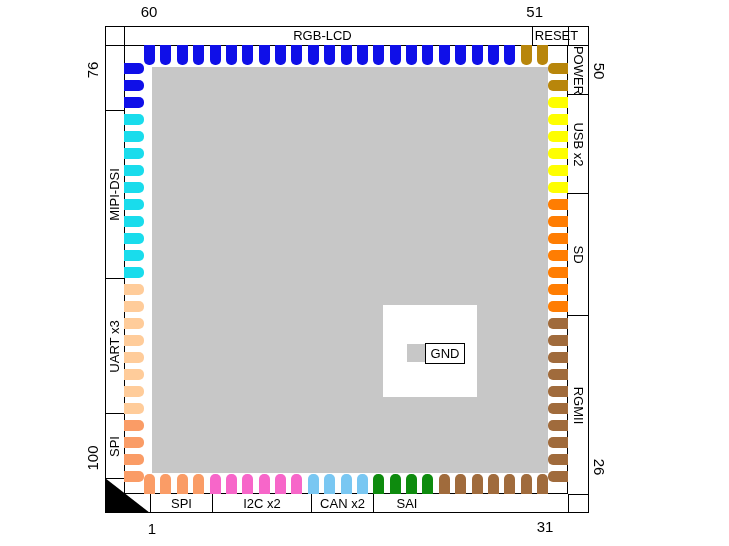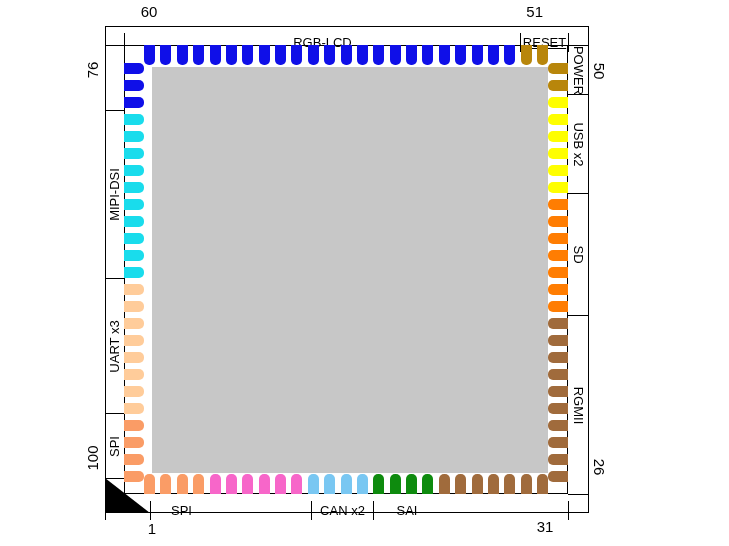--- a/index.html
+++ b/index.html
@@ -1,20 +1,20 @@
 <!DOCTYPE html>
 <html><head>
 <meta charset="utf-8">
 <style>
   html,body { margin:0; padding:0; background:#fff; }
   .canvas { position:relative; width:729px; height:546px; background:#fff;
             font-family:"Liberation Sans", sans-serif; color:#000; overflow:hidden; }
   .rect { position:absolute; box-sizing:border-box; border:1px solid #000; }
   .cell-h { position:absolute; box-sizing:border-box; border-left:1px solid #000;
-            display:flex; align-items:center; justify-content:center; font-size:13px;margin-top:7px; }
+            display:flex; align-items:center; justify-content:center; font-size:13px; }
   .cell-v { position:absolute; box-sizing:border-box; border-top:1px solid #000;
             display:flex; align-items:center; justify-content:center; font-size:13px; }
   .cell-h > span, .cell-v > span { white-space:nowrap; }
   .rot90  { transform:rotate(90deg); }
   .rotm90 { transform:rotate(-90deg); }
   .num { position:absolute; width:40px; height:16px; font-size:15px; text-align:center; line-height:16px; }
   .pins { position:absolute; display:flex; justify-content:space-between; box-sizing:border-box; }
   .pins-h { flex-direction:row; padding:0 20px; }
   .pins-v { flex-direction:column; padding:18px 0 12px 0; }
   .pin { flex:0 0 auto; }
@@ -37,28 +37,31 @@
 <div class="canvas">
 
   <div class="die-pad" style="background: rgb(199, 199, 199);"></div>
 
   <div class="rect" style="left:105px; top:26px; width:484px; height:487px;"></div>
   <div class="rect" style="left:124px; top:45px; width:444px; height:449px;"></div>
 
   <div class="cell-h" style="left:124px; top:26px; width:396px; height:19px;">
     <span>RGB-LCD</span>
   </div>
-  <div class="cell-h" style="left:520px; top:26px; width:48px; height:19px;text-decoration:underline;">
+  <div class="cell-h" style="left:532px; top:26px; width:48px; height:19px;">
     <span>RESET</span>
   </div>
   <div class="cell-h" style="left:568px; top:26px; width:21px; height:19px;"></div>
 
   <div class="cell-h" style="left:105px; top:494px; width:45px; height:19px;"></div>
   <div class="cell-h" style="left:150px; top:494px; width:62px; height:19px;">
     <span>SPI</span>
+  </div>
+  <div class="cell-h" style="left:212px; top:494px; width:99px; height:19px;">
+    <span>I2C x2</span>
   </div>
   <div class="cell-h" style="left:311px; top:494px; width:62px; height:19px;">
     <span>CAN x2</span>
   </div>
   <div class="cell-h" style="left:373px; top:494px; width:67px; height:19px;">
     <span>SAI</span>
   </div>
   <div class="cell-h" style="left:568px; top:494px; width:21px; height:19px;"></div>
 
   <div class="cell-v" style="left:105px; top:45px; width:19px; height:65px;">
@@ -193,20 +196,26 @@
       <div class="pin pin-right" style="background: rgb(160, 107, 60);"></div>
       <div class="pin pin-right" style="background: rgb(160, 107, 60);"></div>
       <div class="pin pin-right" style="background: rgb(160, 107, 60);"></div>
       <div class="pin pin-right" style="background: rgb(160, 107, 60);"></div>
       <div class="pin pin-right" style="background: rgb(160, 107, 60);"></div>
       <div class="pin pin-right" style="background: rgb(160, 107, 60);"></div>
     </div>
 
   <div class="tri" style="background: rgb(0, 0, 0);"></div>
 
+  <div class="legend">
+    <div class="swatch" style="background: rgb(199, 199, 199);"></div>
+    <div class="gnd-box">
+      <span>GND</span>
+    </div>
+  </div>
 
   <div class="num" style="left:129px; top:4px;">60</div>
   <div class="num" style="left:503px; top:4px;text-align:right;">51</div>
   <div class="num" style="left:132px; top:521px;">1</div>
   <div class="num" style="left:525px; top:519px;">31</div>
   <div class="num rotm90" style="left:73px; top:62px;">76</div>
   <div class="num rotm90" style="left:73px; top:450px;">100</div>
   <div class="num rot90" style="left:579px; top:63px;">50</div>
   <div class="num rot90" style="left:579px; top:459px;">26</div>
 

